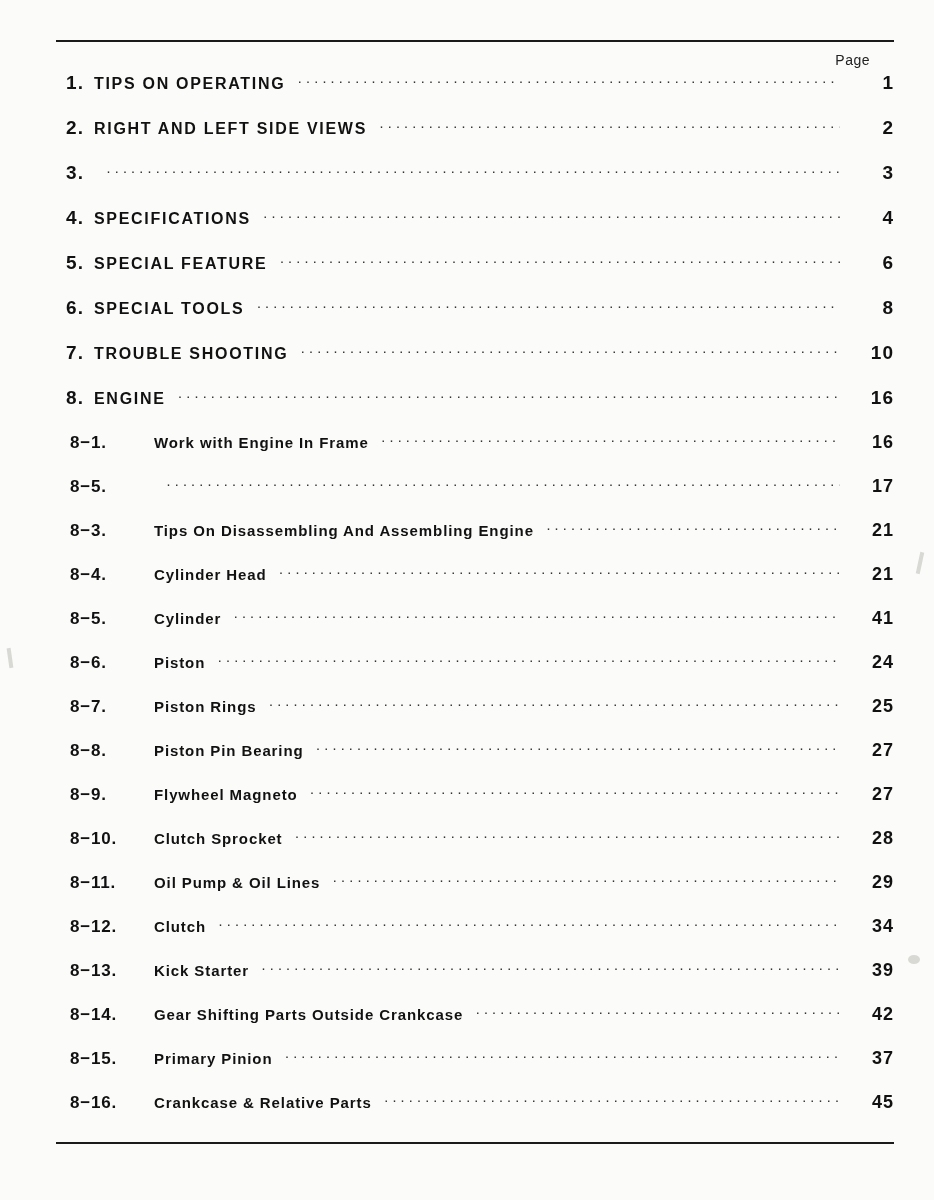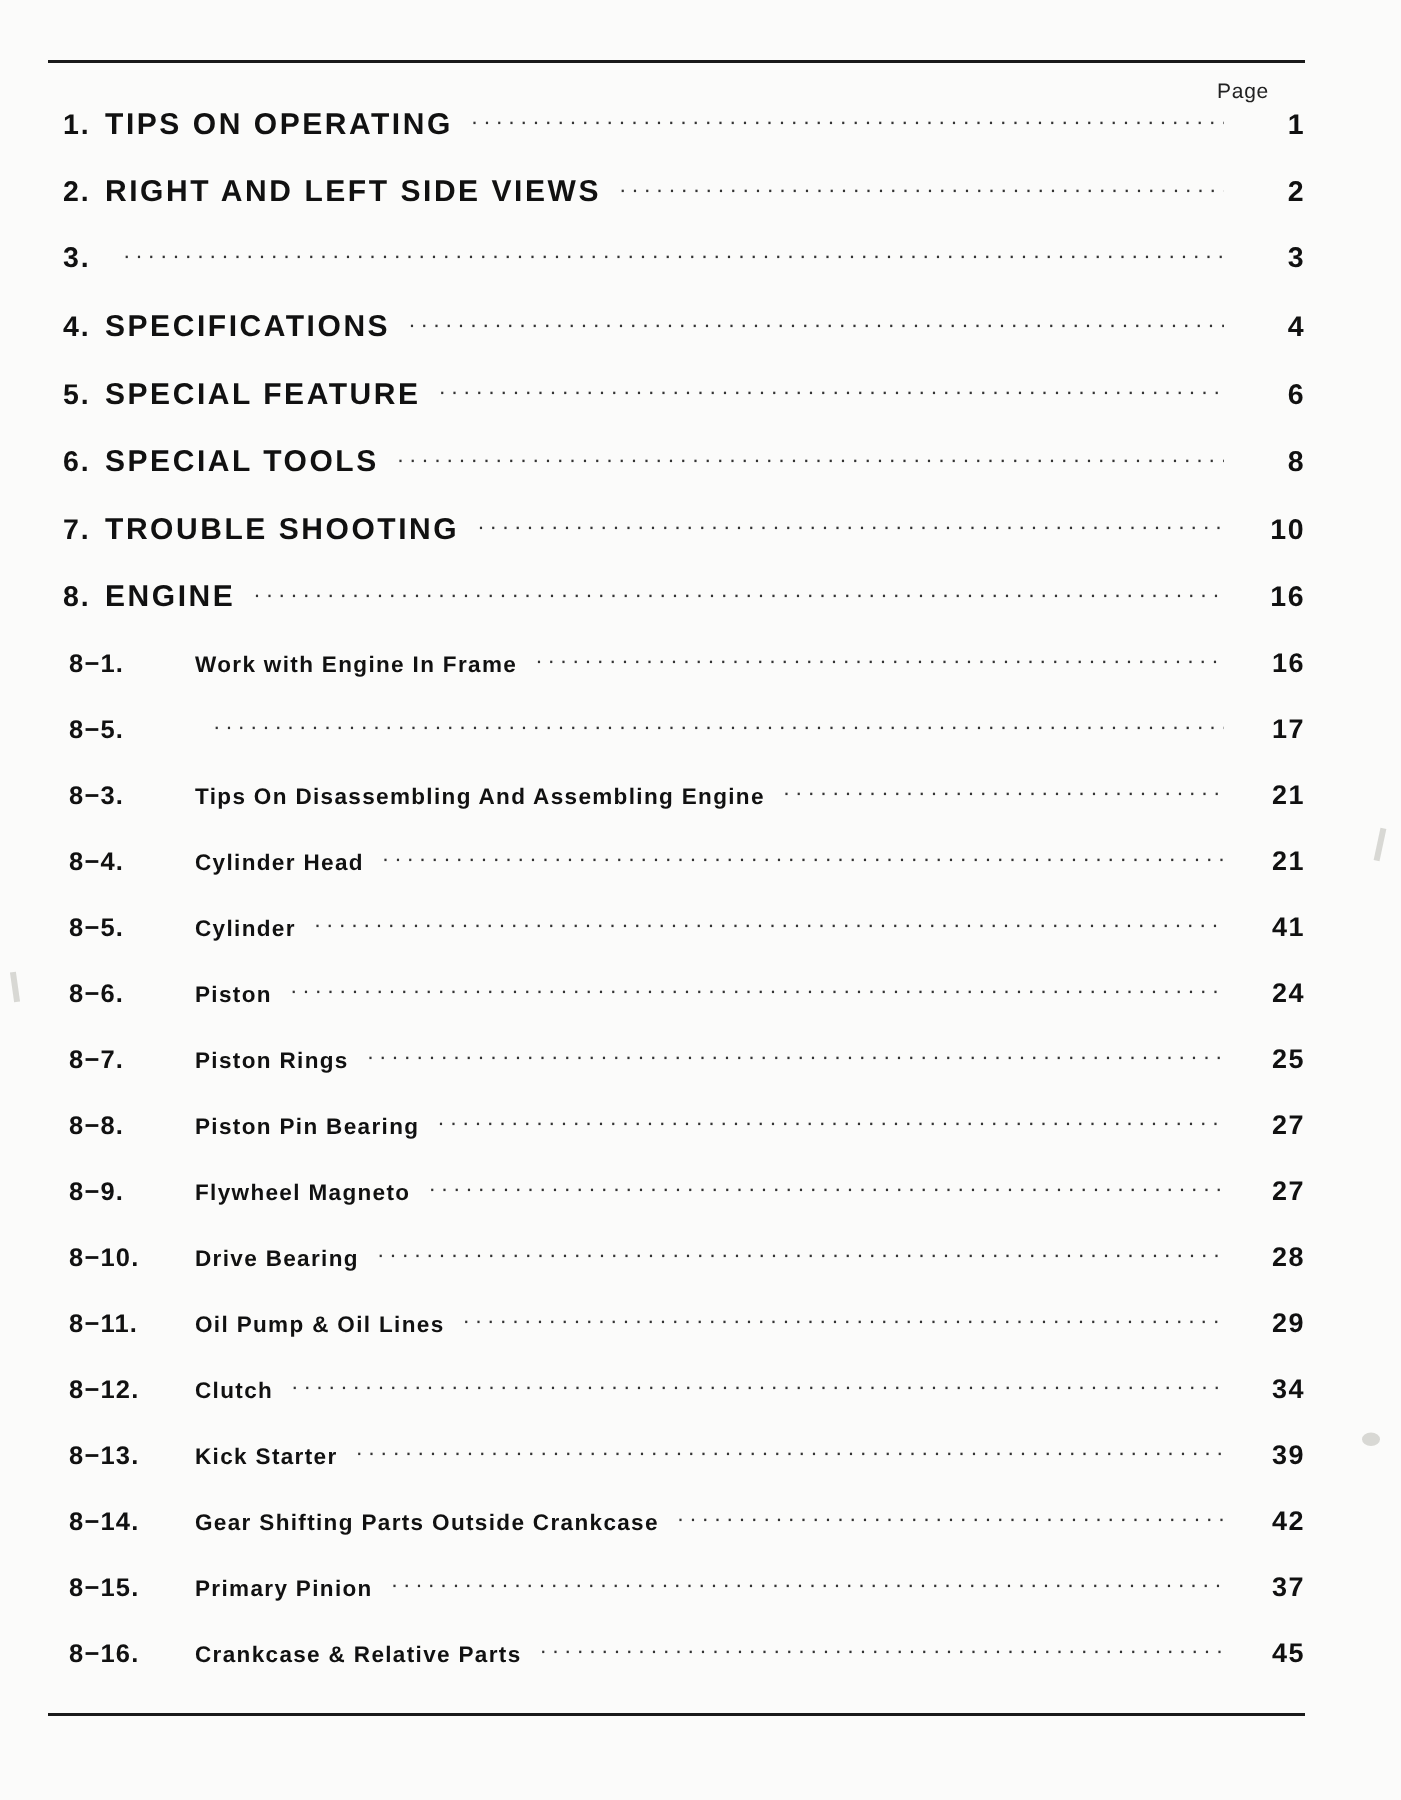--- a/index.html
+++ b/index.html
@@ -23,21 +23,21 @@
   }
   .sheet {
     position: absolute;
     left: 0; top: 0;
     width: 934px;
     height: 1200px;
     padding: 0;
   }
   .content {
     position: absolute;
-    left: 32px;
+    left: 56px;
     top: 40px;
     width: 838px;
   }
   .rule {
     height: 2px;
     background: #1a1a1a;
     width: 100%;
   }
   .rule.bottom {
     margin-top: 6px;
@@ -85,21 +85,21 @@
     font-size: 17px;
     letter-spacing: 0.8px;
   }
   .title {
     flex: 0 0 auto;
     font-weight: bold;
     color: #111;
     white-space: nowrap;
   }
   .row.main .title {
-    font-size: 20px;
+    font-size: 16px;
     letter-spacing: 1.7px;
   }
   .row.sub .title {
     font-size: 15px;
     letter-spacing: 0.9px;
   }
   .dots {
     flex: 1 1 auto;
     overflow: hidden;
     white-space: nowrap;
@@ -277,21 +277,21 @@
         <div class="row sub">
           <div class="num">8−9.</div>
           <div class="title">Flywheel Magneto</div>
           <div class="dots">
             <span>···················································································································································</span>
           </div>
           <div class="pg">27</div>
         </div>
         <div class="row sub">
           <div class="num">8−10.</div>
-          <div class="title">Drive Bearing</div>
+          <div class="title">Clutch Sprocket</div>
           <div class="dots">
             <span>···················································································································································</span>
           </div>
           <div class="pg">28</div>
         </div>
         <div class="row sub">
           <div class="num">8−11.</div>
           <div class="title">Oil Pump &amp; Oil Lines</div>
           <div class="dots">
             <span>···················································································································································</span>

